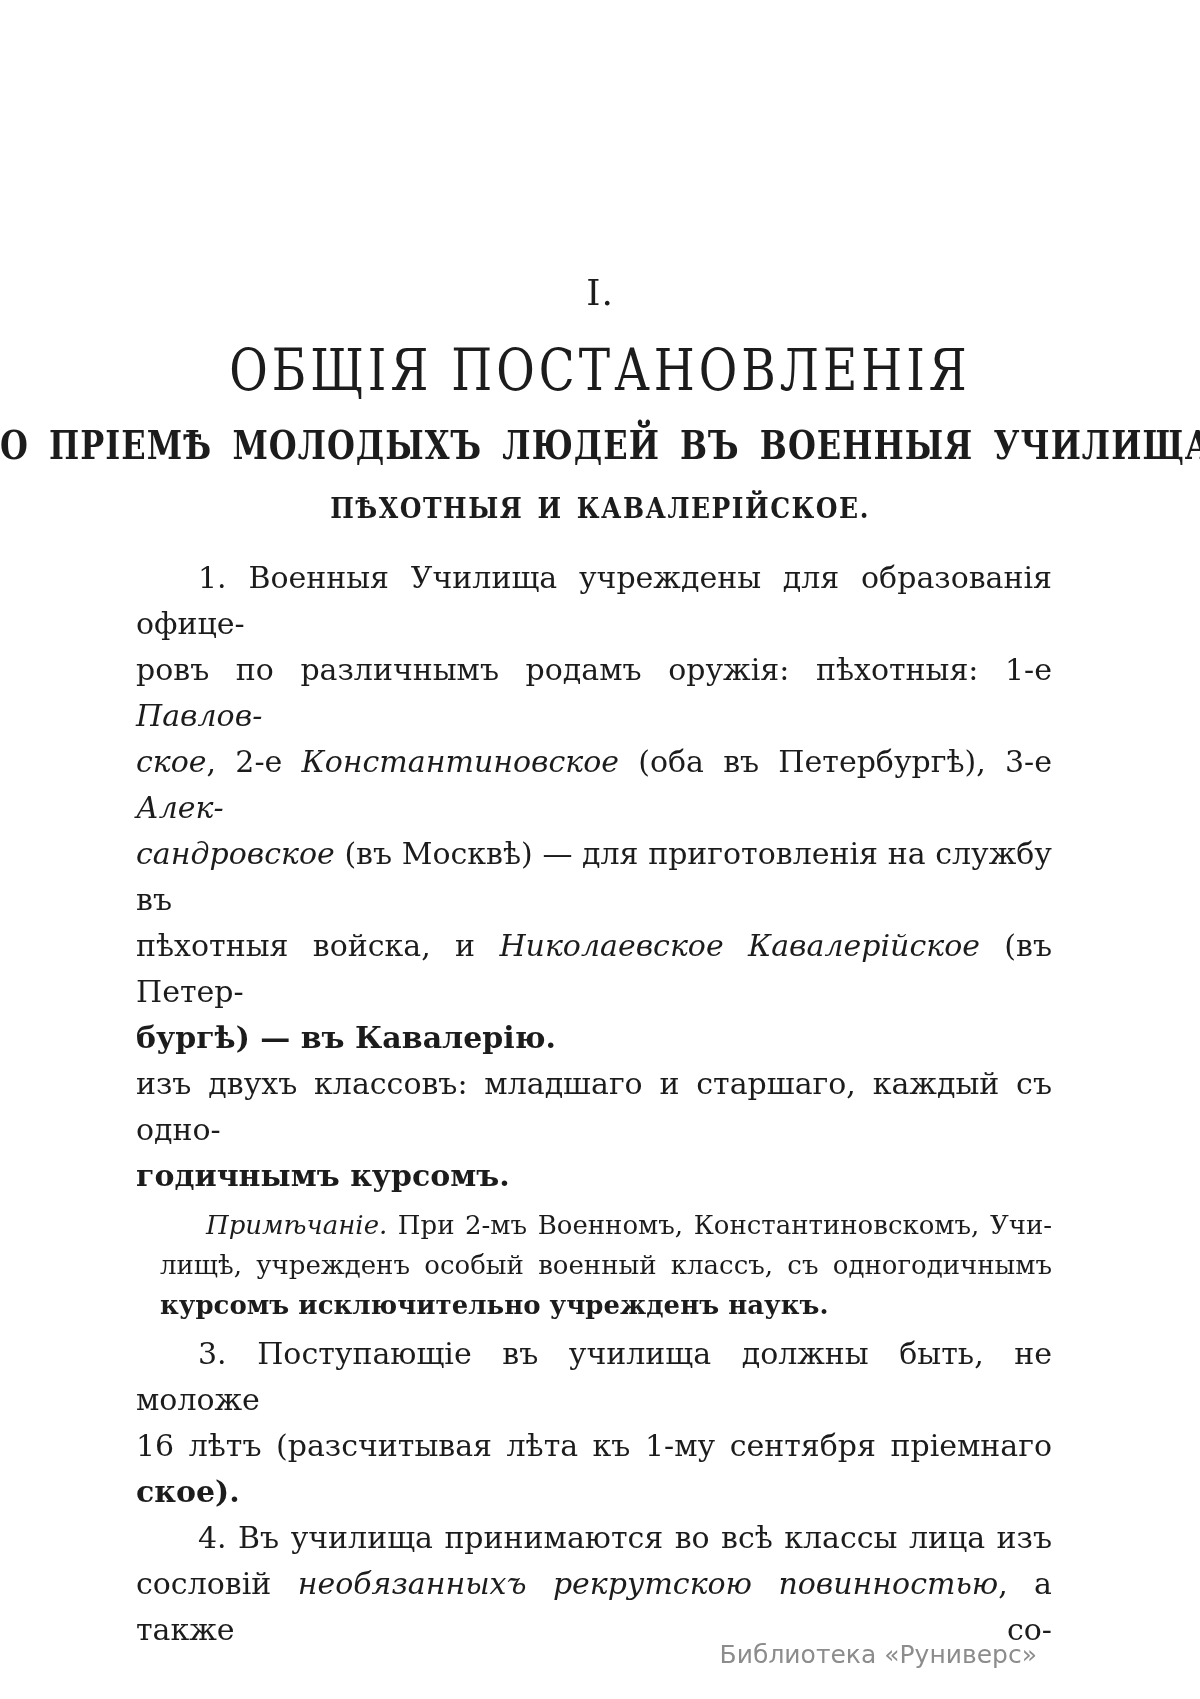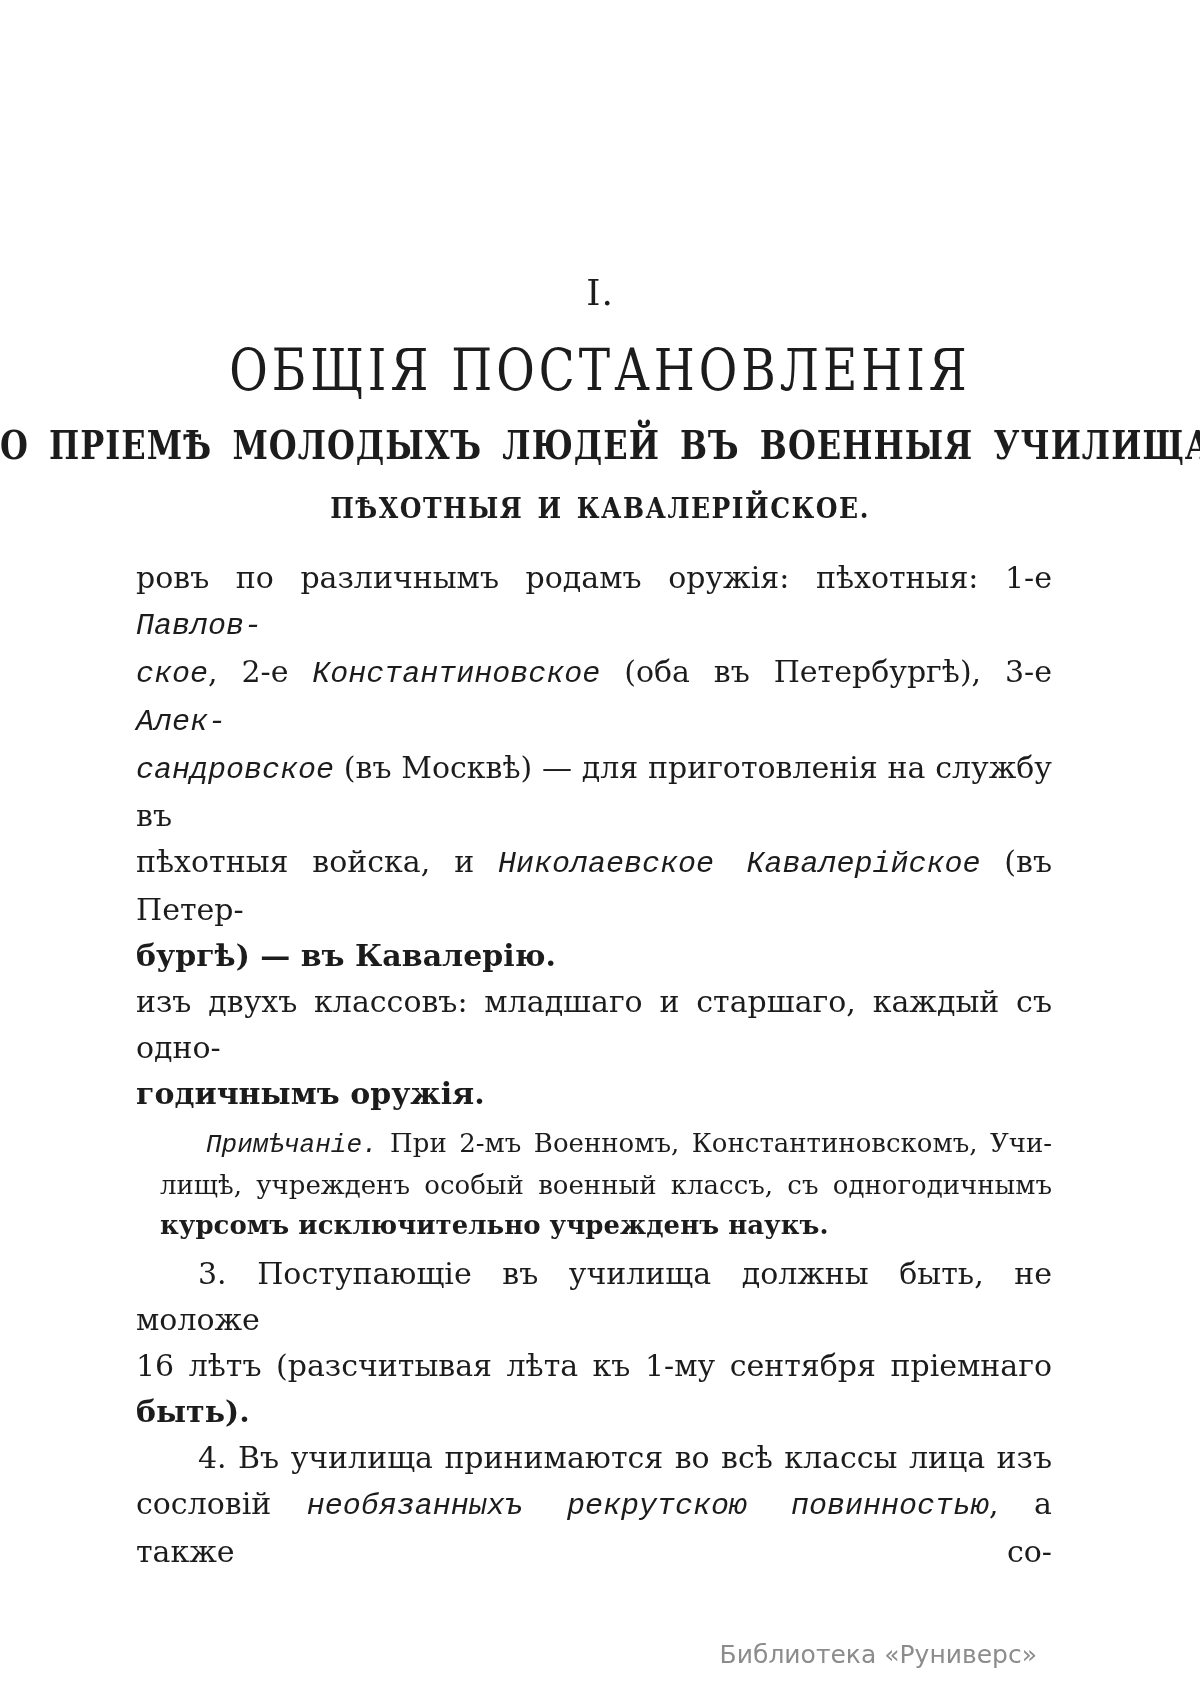--- a/index.html
+++ b/index.html
@@ -57,21 +57,21 @@
     font-size: 30px;
     line-height: 46px;
   }
   .line {
     text-align: justify;
     text-align-last: justify;
     white-space: normal;
   }
   .line.last { text-align-last: left; font-weight: bold; }
   .indent { text-indent: 62px; }
-  .it { font-style: italic; font-family: Liberation Mono, monospace; }
+  .it { font-style: italic; }
   .note-block {
     margin: 6px 0 6px 24px;
     font-size: 26px;
     line-height: 40px;
   }
   .note-block .indent { text-indent: 46px; }
   
   .watermark {
     position: absolute;
     right: 163px;
@@ -88,42 +88,43 @@
 <div class="page">
 
   <div class="hdr section-number">I.</div>
   <div class="hdr doc-title">ОБЩІЯ ПОСТАНОВЛЕНІЯ</div>
   <div class="hdr doc-subtitle">О ПРІЕМѢ МОЛОДЫХЪ ЛЮДЕЙ ВЪ ВОЕННЫЯ УЧИЛИЩА,</div>
   <div class="hdr doc-subtitle2">ПѢХОТНЫЯ И КАВАЛЕРІЙСКОЕ.</div>
 
   <div class="doc-body">
 
     <section>
+      <div class="line indent"><span>1. Военныя Училища учреждены для образованія офице-</span></div>
       <div class="line"><span>ровъ по различнымъ родамъ оружія: пѣхотныя: 1-е </span><span class="it">Павлов-</span></div>
       <div class="line"><span class="it">ское</span><span>, 2-е </span><span class="it">Константиновское</span><span> (оба въ Петербургѣ), 3-е </span><span class="it">Алек-</span></div>
       <div class="line"><span class="it">сандровское</span><span> (въ Москвѣ) — для приготовленія на службу въ</span></div>
       <div class="line"><span>пѣхотныя войска, и </span><span class="it">Николаевское Кавалерійское</span><span> (въ Петер-</span></div>
       <div class="line last"><span>бургѣ) — въ Кавалерію.</span></div>
     </section>
 
     <section>
       <div class="line"><span>изъ двухъ классовъ: младшаго и старшаго, каждый съ одно-</span></div>
-      <div class="line last"><span>годичнымъ оружія.</span></div>
+      <div class="line last"><span>годичнымъ курсомъ.</span></div>
     </section>
 
     <section class="note-block">
       <div class="line indent"><span class="it">Примѣчаніе.</span><span> При 2-мъ Военномъ, Константиновскомъ, Учи-</span></div>
       <div class="line"><span>лищѣ, учрежденъ особый военный классъ, съ одногодичнымъ</span></div>
       <div class="line last"><span>курсомъ исключительно учрежденъ наукъ.</span></div>
     </section>
 
     <section>
       <div class="line indent"><span>3. Поступающіе въ училища должны быть, не моложе</span></div>
       <div class="line"><span>16 лѣтъ (разсчитывая лѣта къ 1-му сентября пріемнаго</span></div>
-      <div class="line last"><span>быть).</span></div>
+      <div class="line last"><span>ское).</span></div>
     </section>
 
     <section>
       <div class="line indent"><span>4. Въ училища принимаются во всѣ классы лица изъ</span></div>
       <div class="line"><span>сословій </span><span class="it">необязанныхъ рекрутскою повинностью</span><span>, а также со-</span></div>
 
     </section>
 
   </div>
 

